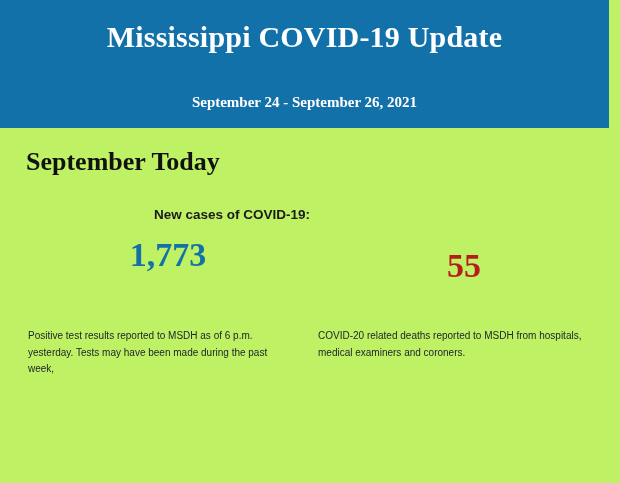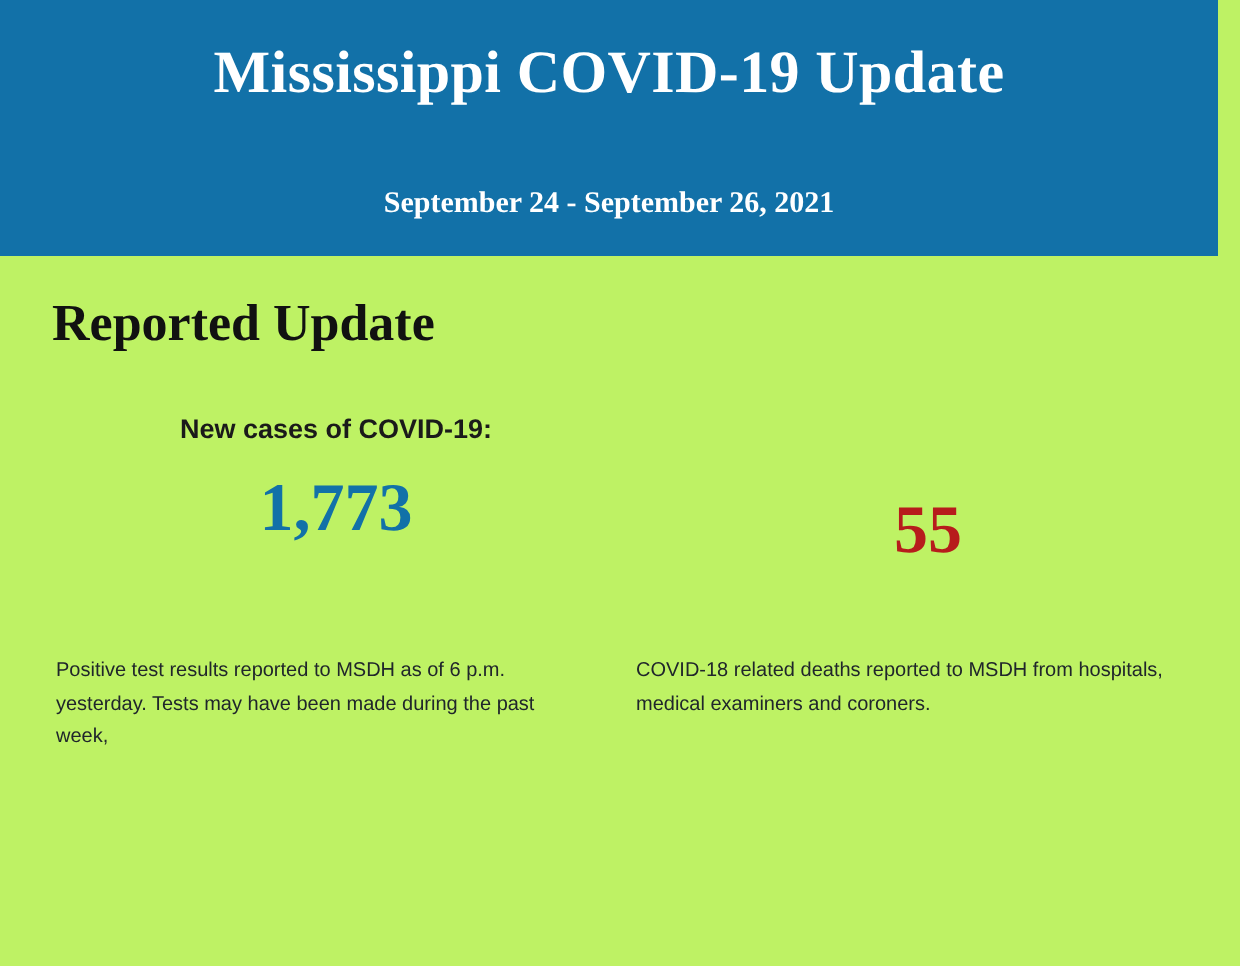--- a/index.html
+++ b/index.html
@@ -62,21 +62,21 @@
   .stat-col.left {
     padding-left: 8px;
   }
   .stat-col.right {
     padding-left: 16px;
   }
   .stat-label {
     font-size: 13.5px;
     font-weight: bold;
     color: #1a1a1a;
-    text-align: center;
+    text-align: right;
   }
   .stat-value {
     margin-top: 14px;
     font-family: "Liberation Serif", serif;
     font-weight: bold;
     font-size: 34px;
     text-align: center;
     line-height: 1.1;
   }
   .stat-value.cases {
@@ -111,30 +111,30 @@
 </head>
 <body>
 
 <div class="page">
 
   <div class="header-band">
     <div class="header-title">Mississippi COVID-19 Update</div>
     <div class="header-dates">September 24 - September 26, 2021</div>
   </div>
 
-  <div class="section-title">Reported Update</div>
+  <div class="section-title">September Today</div>
 
   <div class="stats">
     <div class="stat-col left">
       <div class="stat-label">New cases of COVID-19:</div>
       <div class="stat-value cases">1,773</div>
     </div>
     <div class="stat-col right">
       <div class="stat-value deaths">55</div>
     </div>
   </div>
 
   <div class="notes">
     <div class="note-col left">Positive test results reported to MSDH as of 6 p.m. yesterday. Tests may have been made during the past week,</div>
-    <div class="note-col right">COVID-18 related deaths reported to MSDH from hospitals, medical examiners and coroners.</div>
+    <div class="note-col right">COVID-20 related deaths reported to MSDH from hospitals, medical examiners and coroners.</div>
   </div>
 
 </div>
 
 </body></html>

